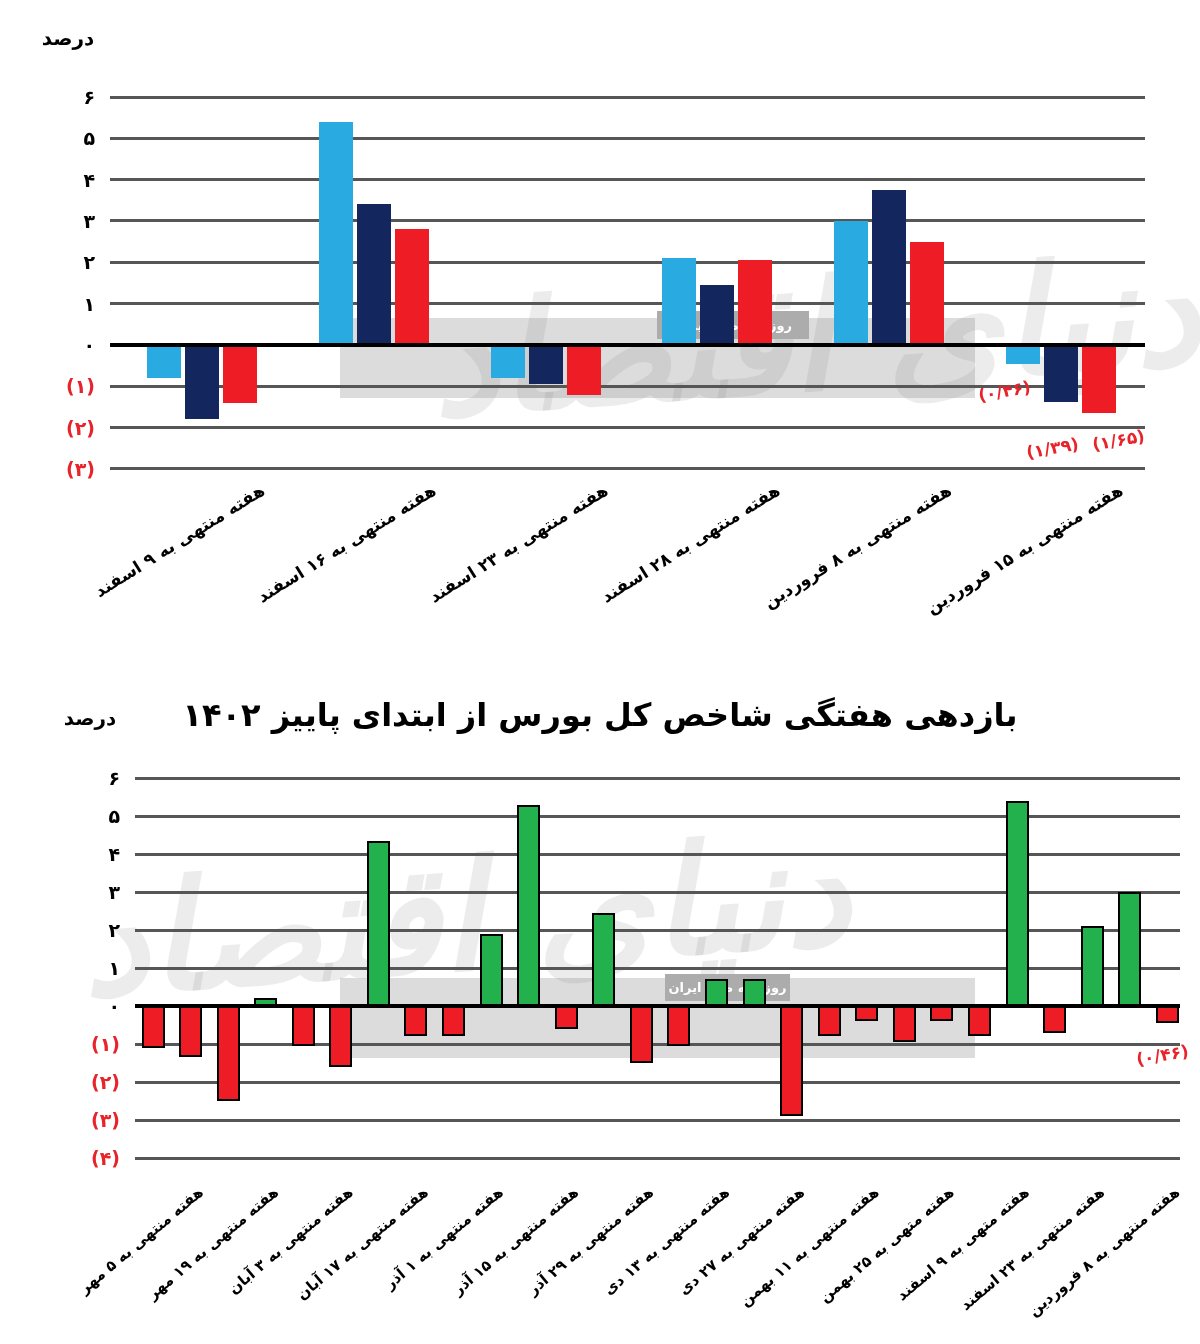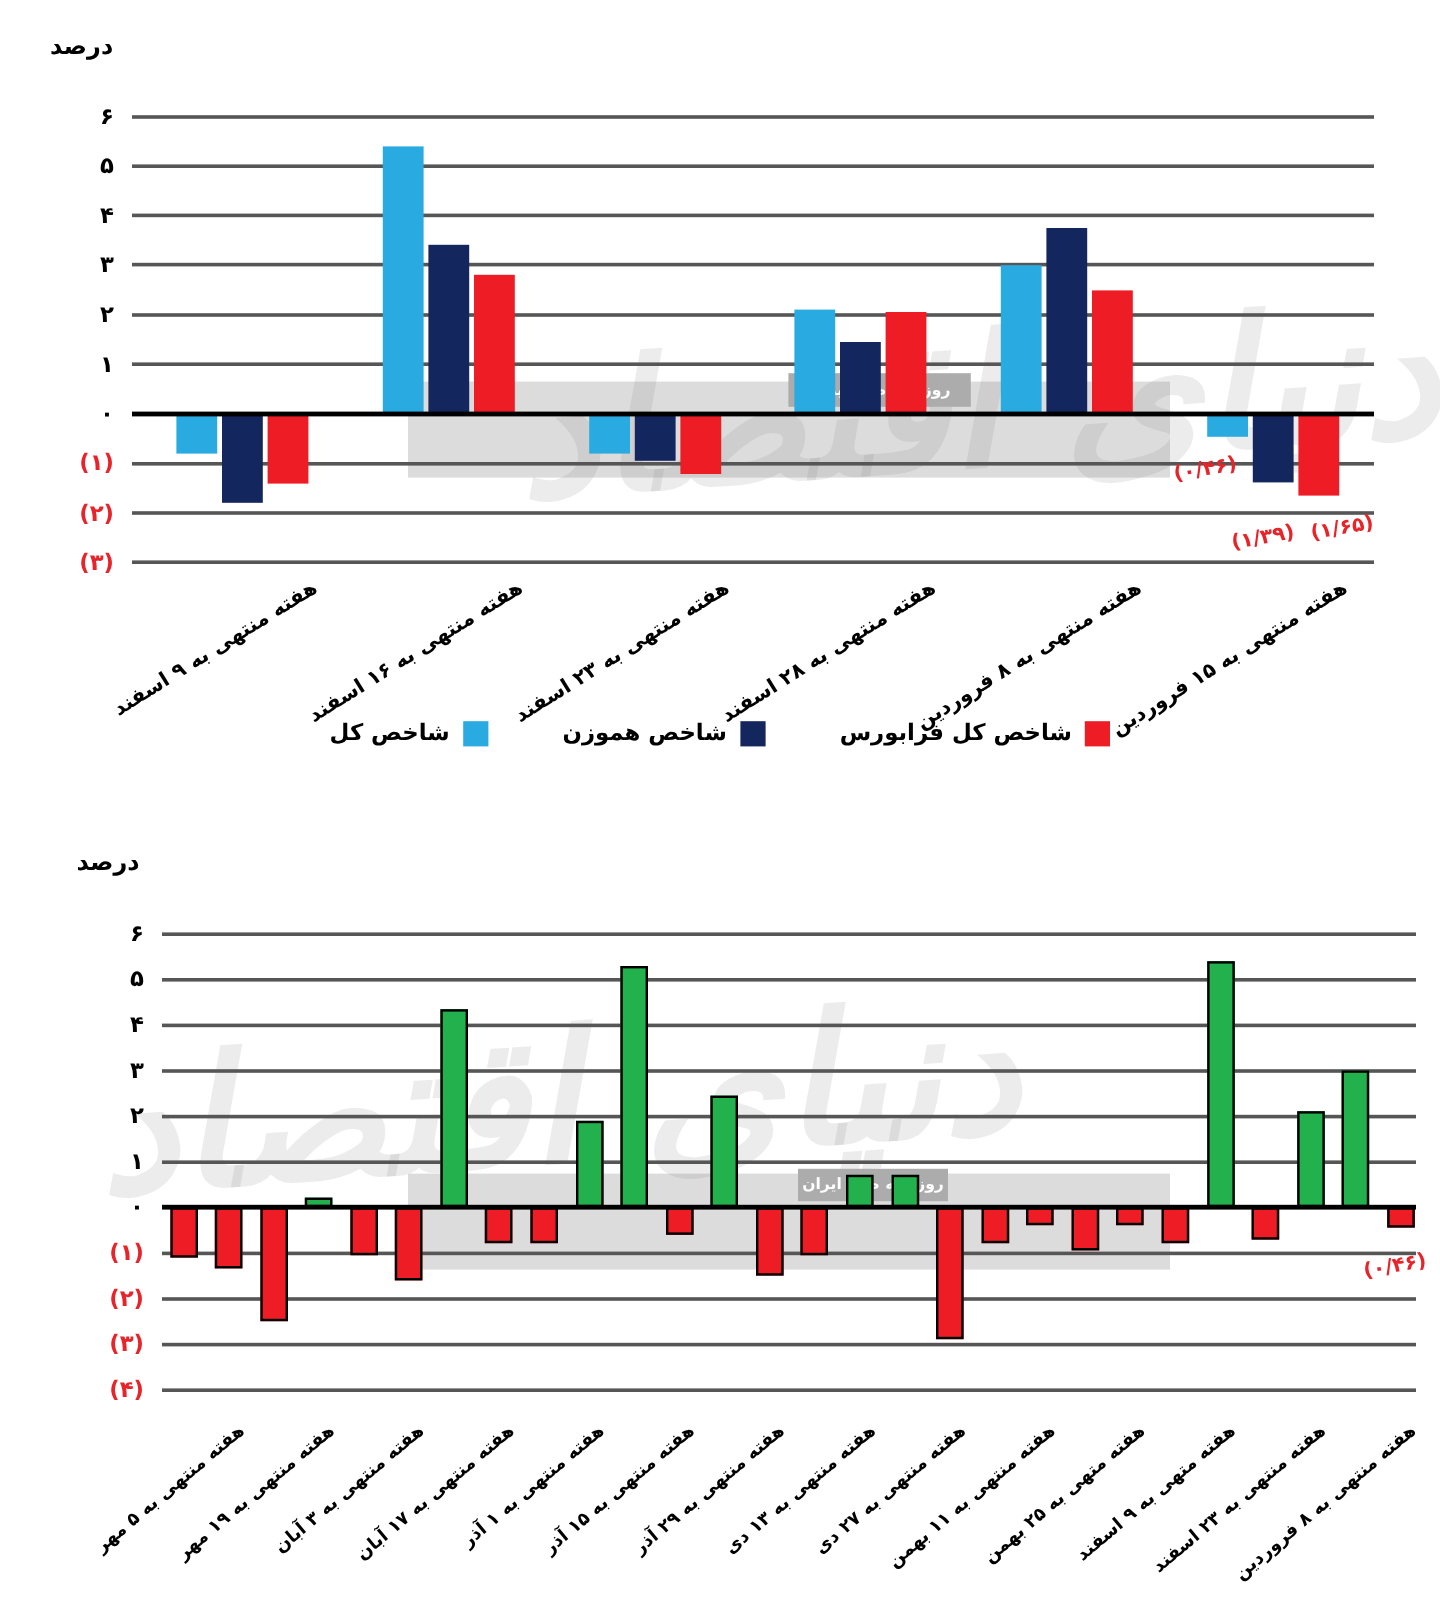--- a/index.html
+++ b/index.html
@@ -35,35 +35,22 @@
           display:flex;align-items:center;justify-content:center;direction:rtl;z-index:3;}
   .wm-ghost{position:absolute;font-weight:bold;color:rgba(120,120,120,0.14);font-size:150px;
             font-style:italic;white-space:nowrap;direction:rtl;z-index:2;transform:rotate(-4deg);}
 </style>
 </head>
 <body>
 
 <div class="page">
   <div class="unit u-top">درصد</div>
   <div id="plot-top"></div>
-  <div id="legend-top" class="legend">
-      <div class="legend-item">
-        <span class="legend-label">شاخص کل</span>
-        <span class="swatch" style="background: rgb(41, 171, 226);"></span>
-      </div>
-      <div class="legend-item">
-        <span class="legend-label">شاخص هموزن</span>
-        <span class="swatch" style="background: rgb(20, 38, 94);"></span>
-      </div>
-      <div class="legend-item">
-        <span class="legend-label">شاخص کل فرابورس</span>
-        <span class="swatch" style="background: rgb(238, 28, 37);"></span>
-      </div>
-    </div>
 
+  <div class="title t-bottom">بازدهی هفتگی شاخص کل بورس از ابتدای پاییز ۱۴۰۲</div>
   <div class="unit u-bottom">درصد</div>
   <div id="plot-bottom"></div>
 <div class="wm-band" style="left: 340px; top: 318px; width: 635px; height: 80px;"></div>
     <div class="wm-box" style="left: 657px; top: 311px; width: 152px; height: 28px;">روزنامه صبح ایران</div>
     <div class="wm-ghost" style="left: 430px; top: 250px; font-size: 150px; transform: rotate(-4deg);">دنیای اقتصاد</div>
     <div class="grid" style="left: 110px; top: 95.5px; width: 1035px;"></div>
     <div class="tick" style="left: 15px; top: 83px;">۶</div>
     <div class="grid" style="left: 110px; top: 136.83px; width: 1035px;"></div>
     <div class="tick" style="left: 15px; top: 124.33px;">۵</div>
     <div class="grid" style="left: 110px; top: 178.16px; width: 1035px;"></div>

